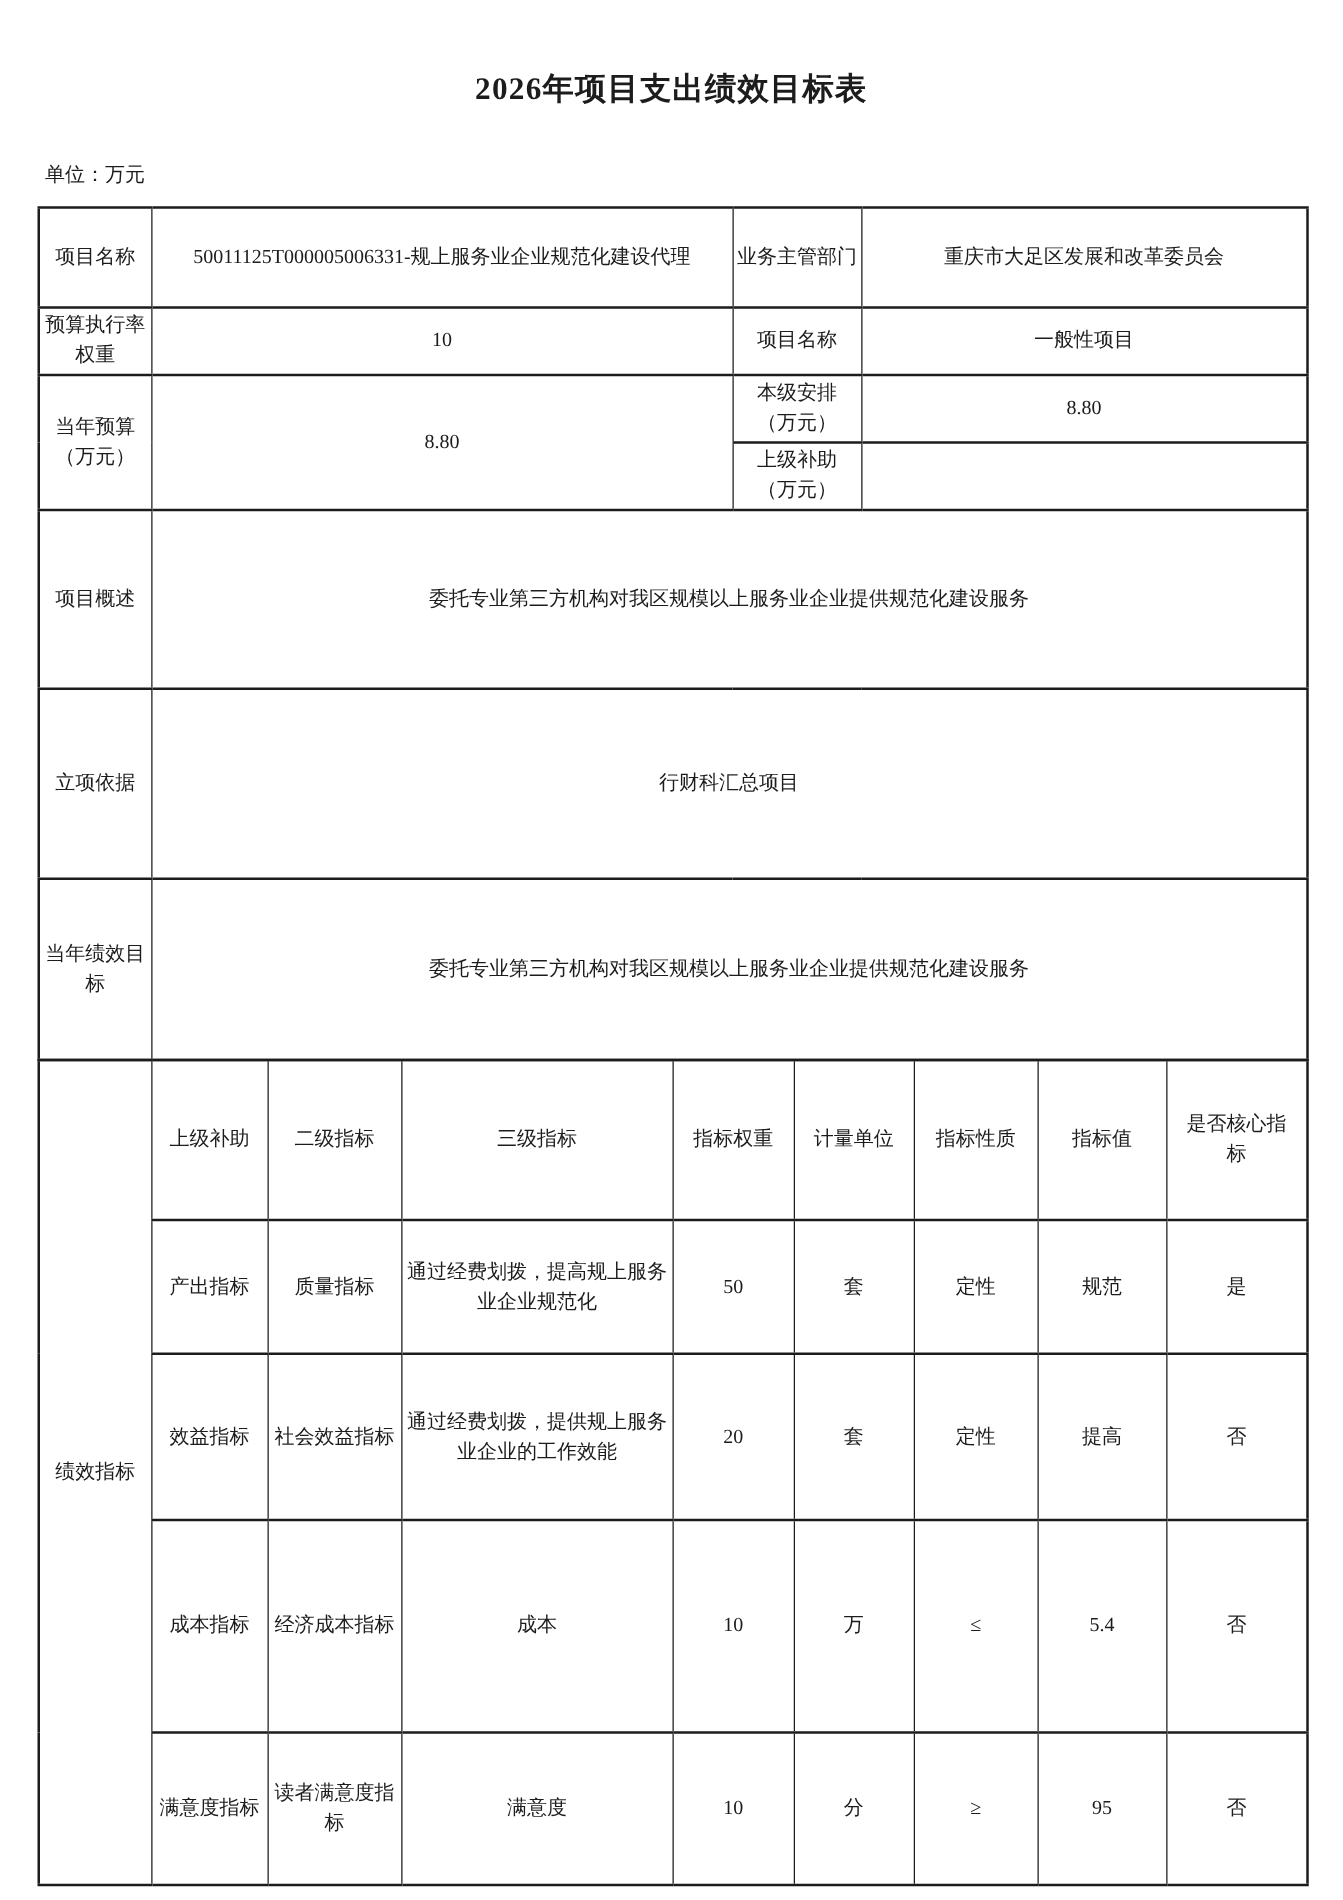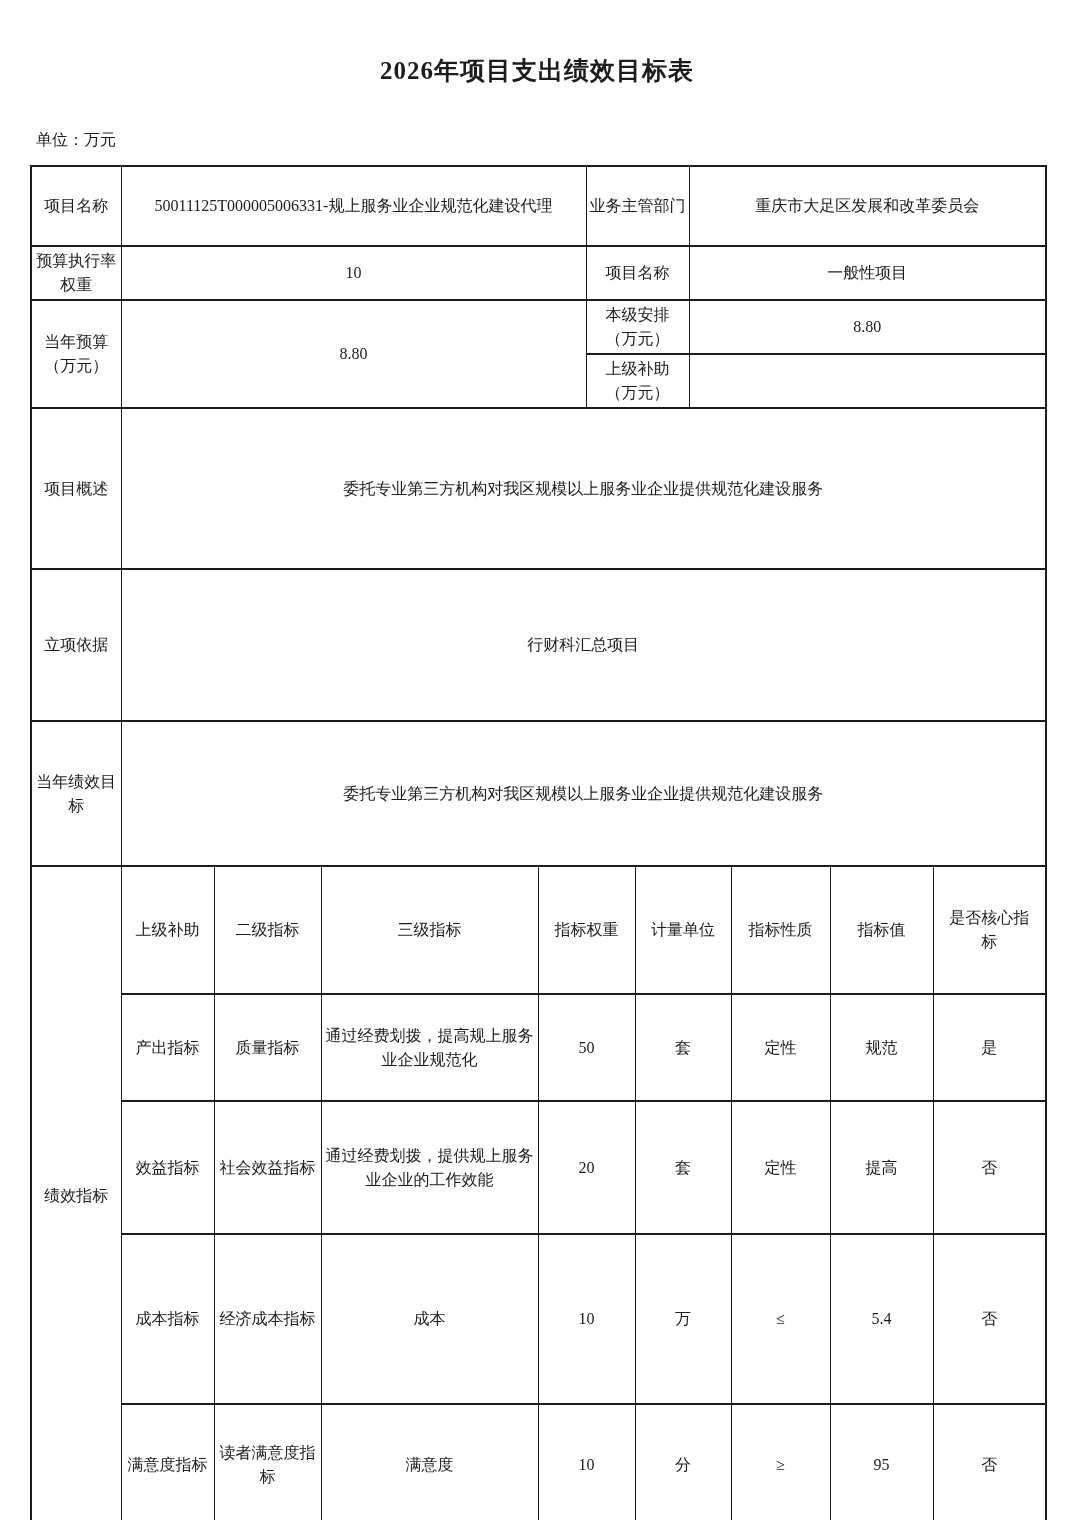--- a/index.html
+++ b/index.html
@@ -73,21 +73,21 @@
       <td rowspan="2">8.80</td>
       <td class="preline">本级安排
 （万元）</td>
       <td>8.80</td>
     </tr>
     <tr style="height:47px">
       <td class="preline">上级补助
 （万元）</td>
       <td></td>
     </tr>
-    <tr style="height:161px">
+    <tr style="height:143px">
       <td>项目概述</td>
       <td colspan="3" class="left">委托专业第三方机构对我区规模以上服务业企业提供规范化建设服务</td>
     </tr>
     <tr style="height:152px">
       <td>立项依据</td>
       <td colspan="3" class="left">行财科汇总项目</td>
     </tr>
     <tr style="height:145px">
       <td>当年绩效目标</td>
       <td colspan="3" class="left">委托专业第三方机构对我区规模以上服务业企业提供规范化建设服务</td>

